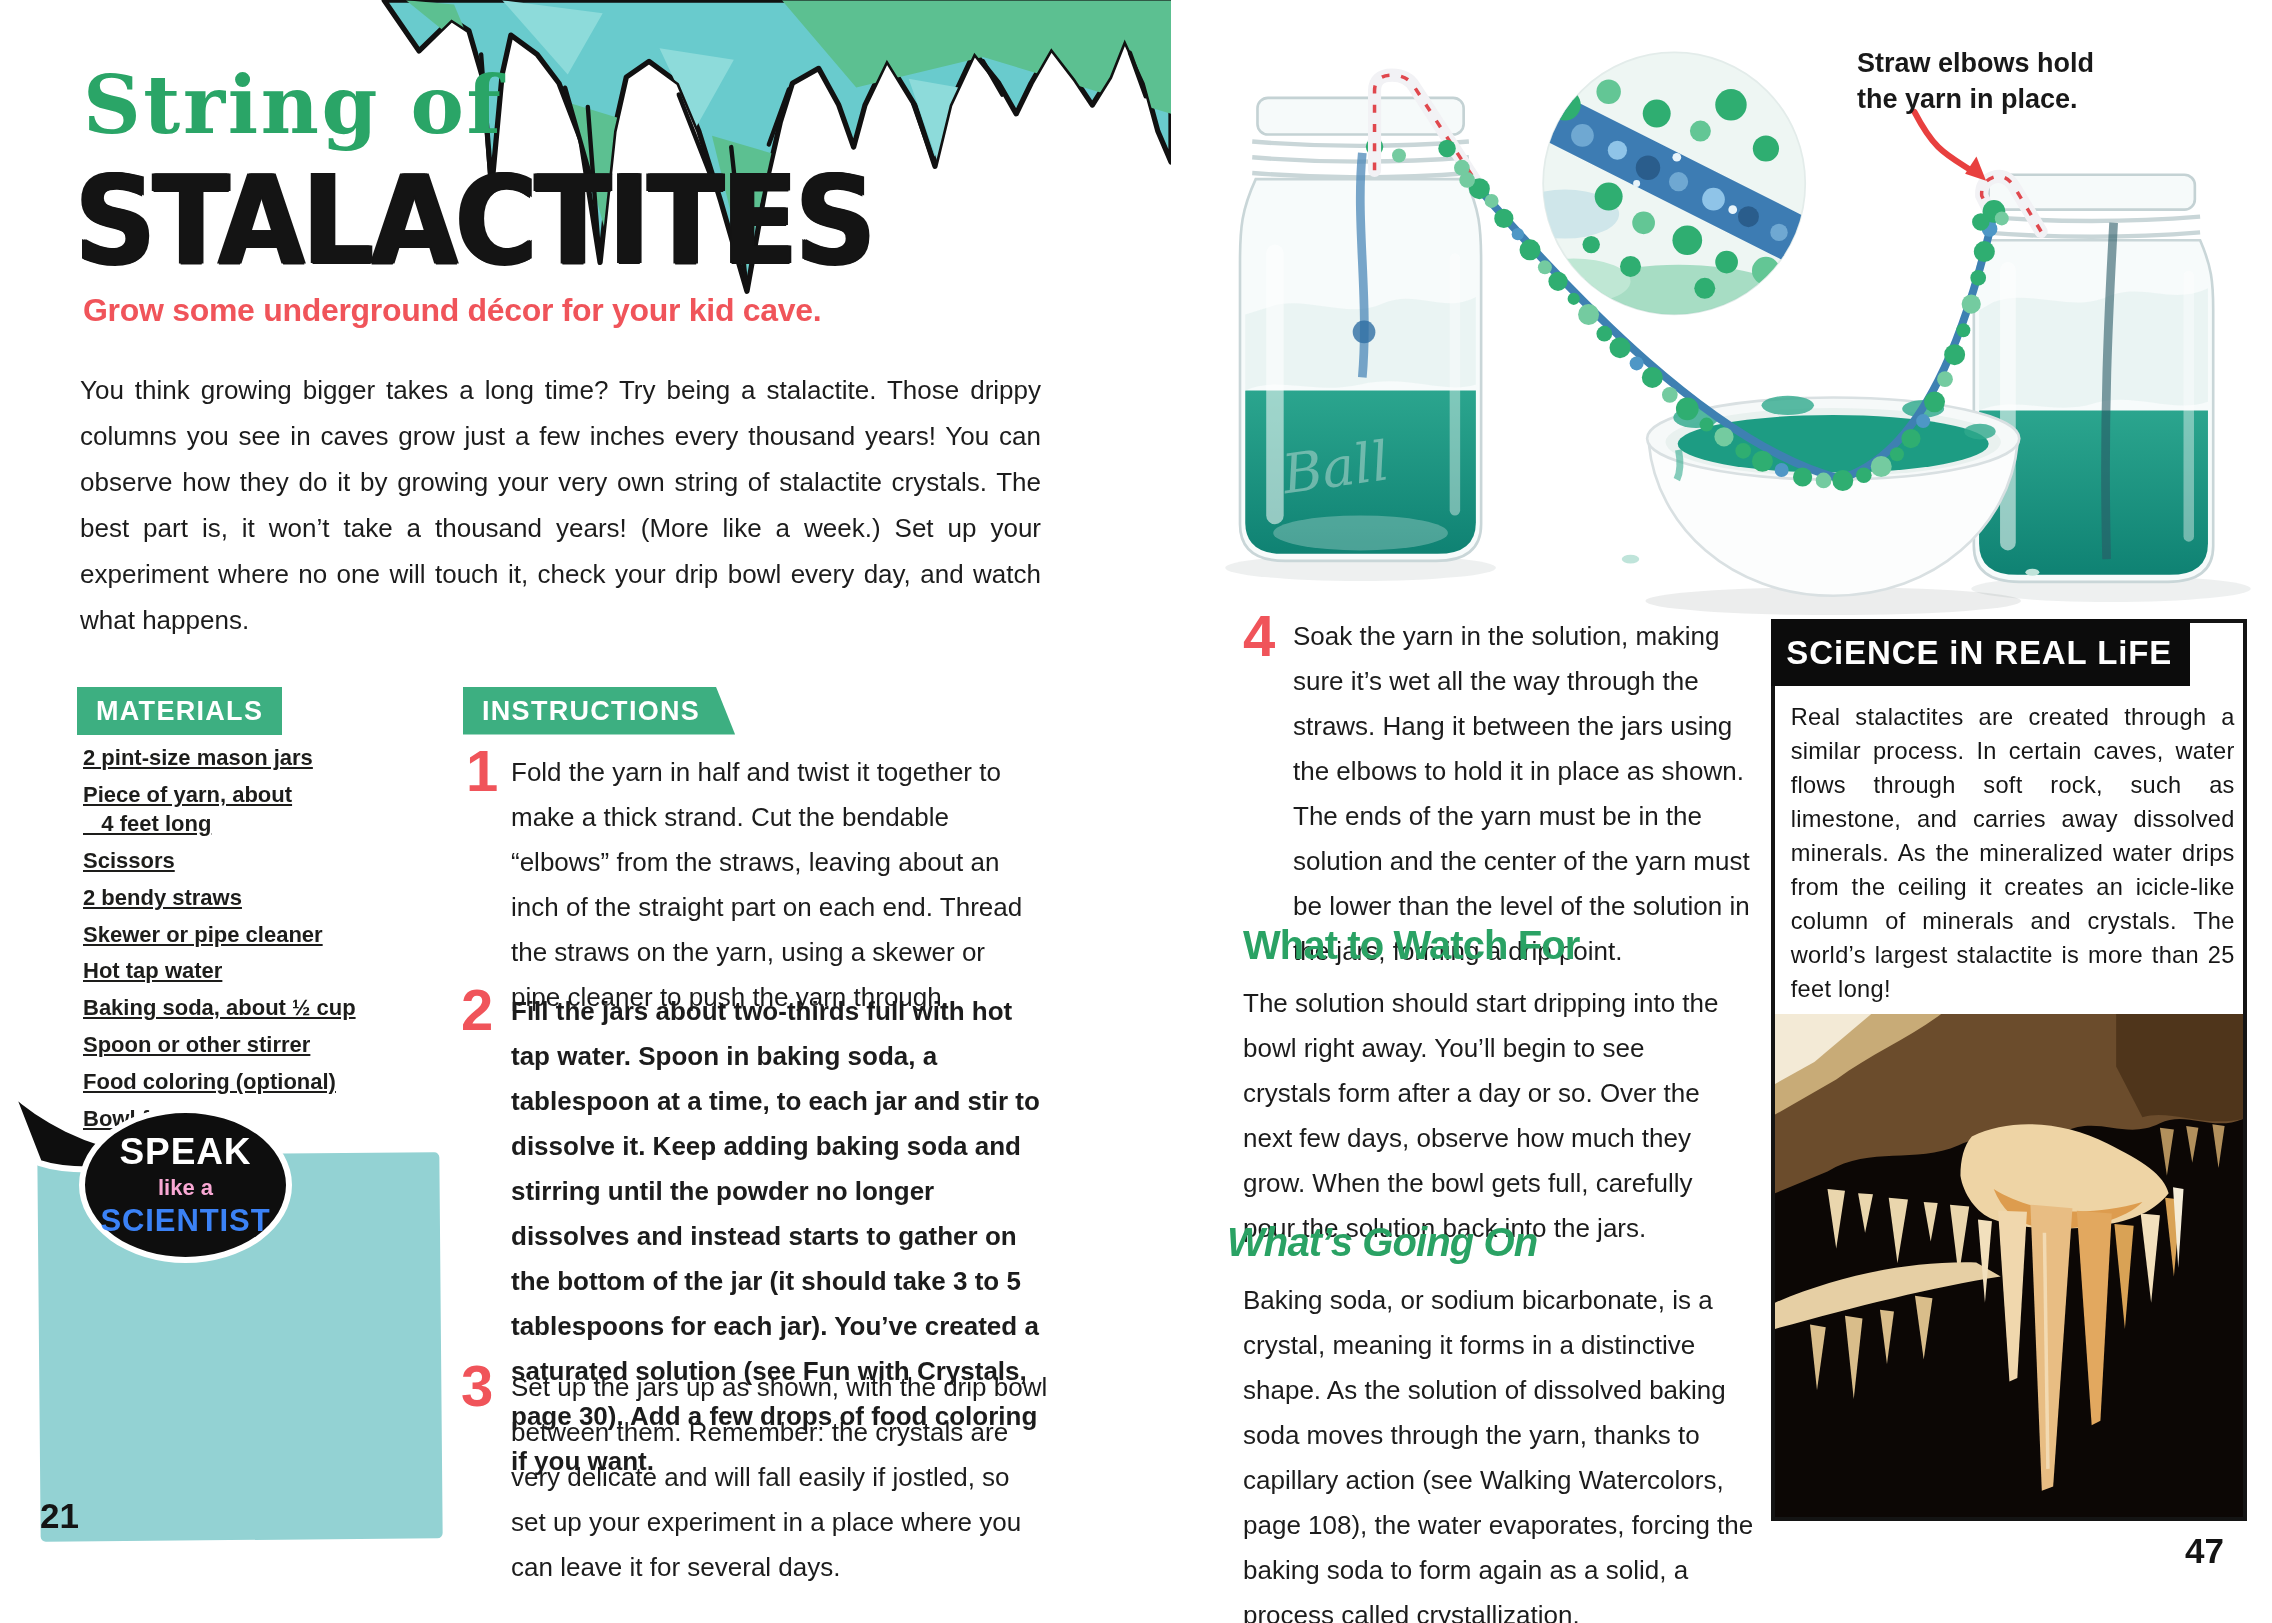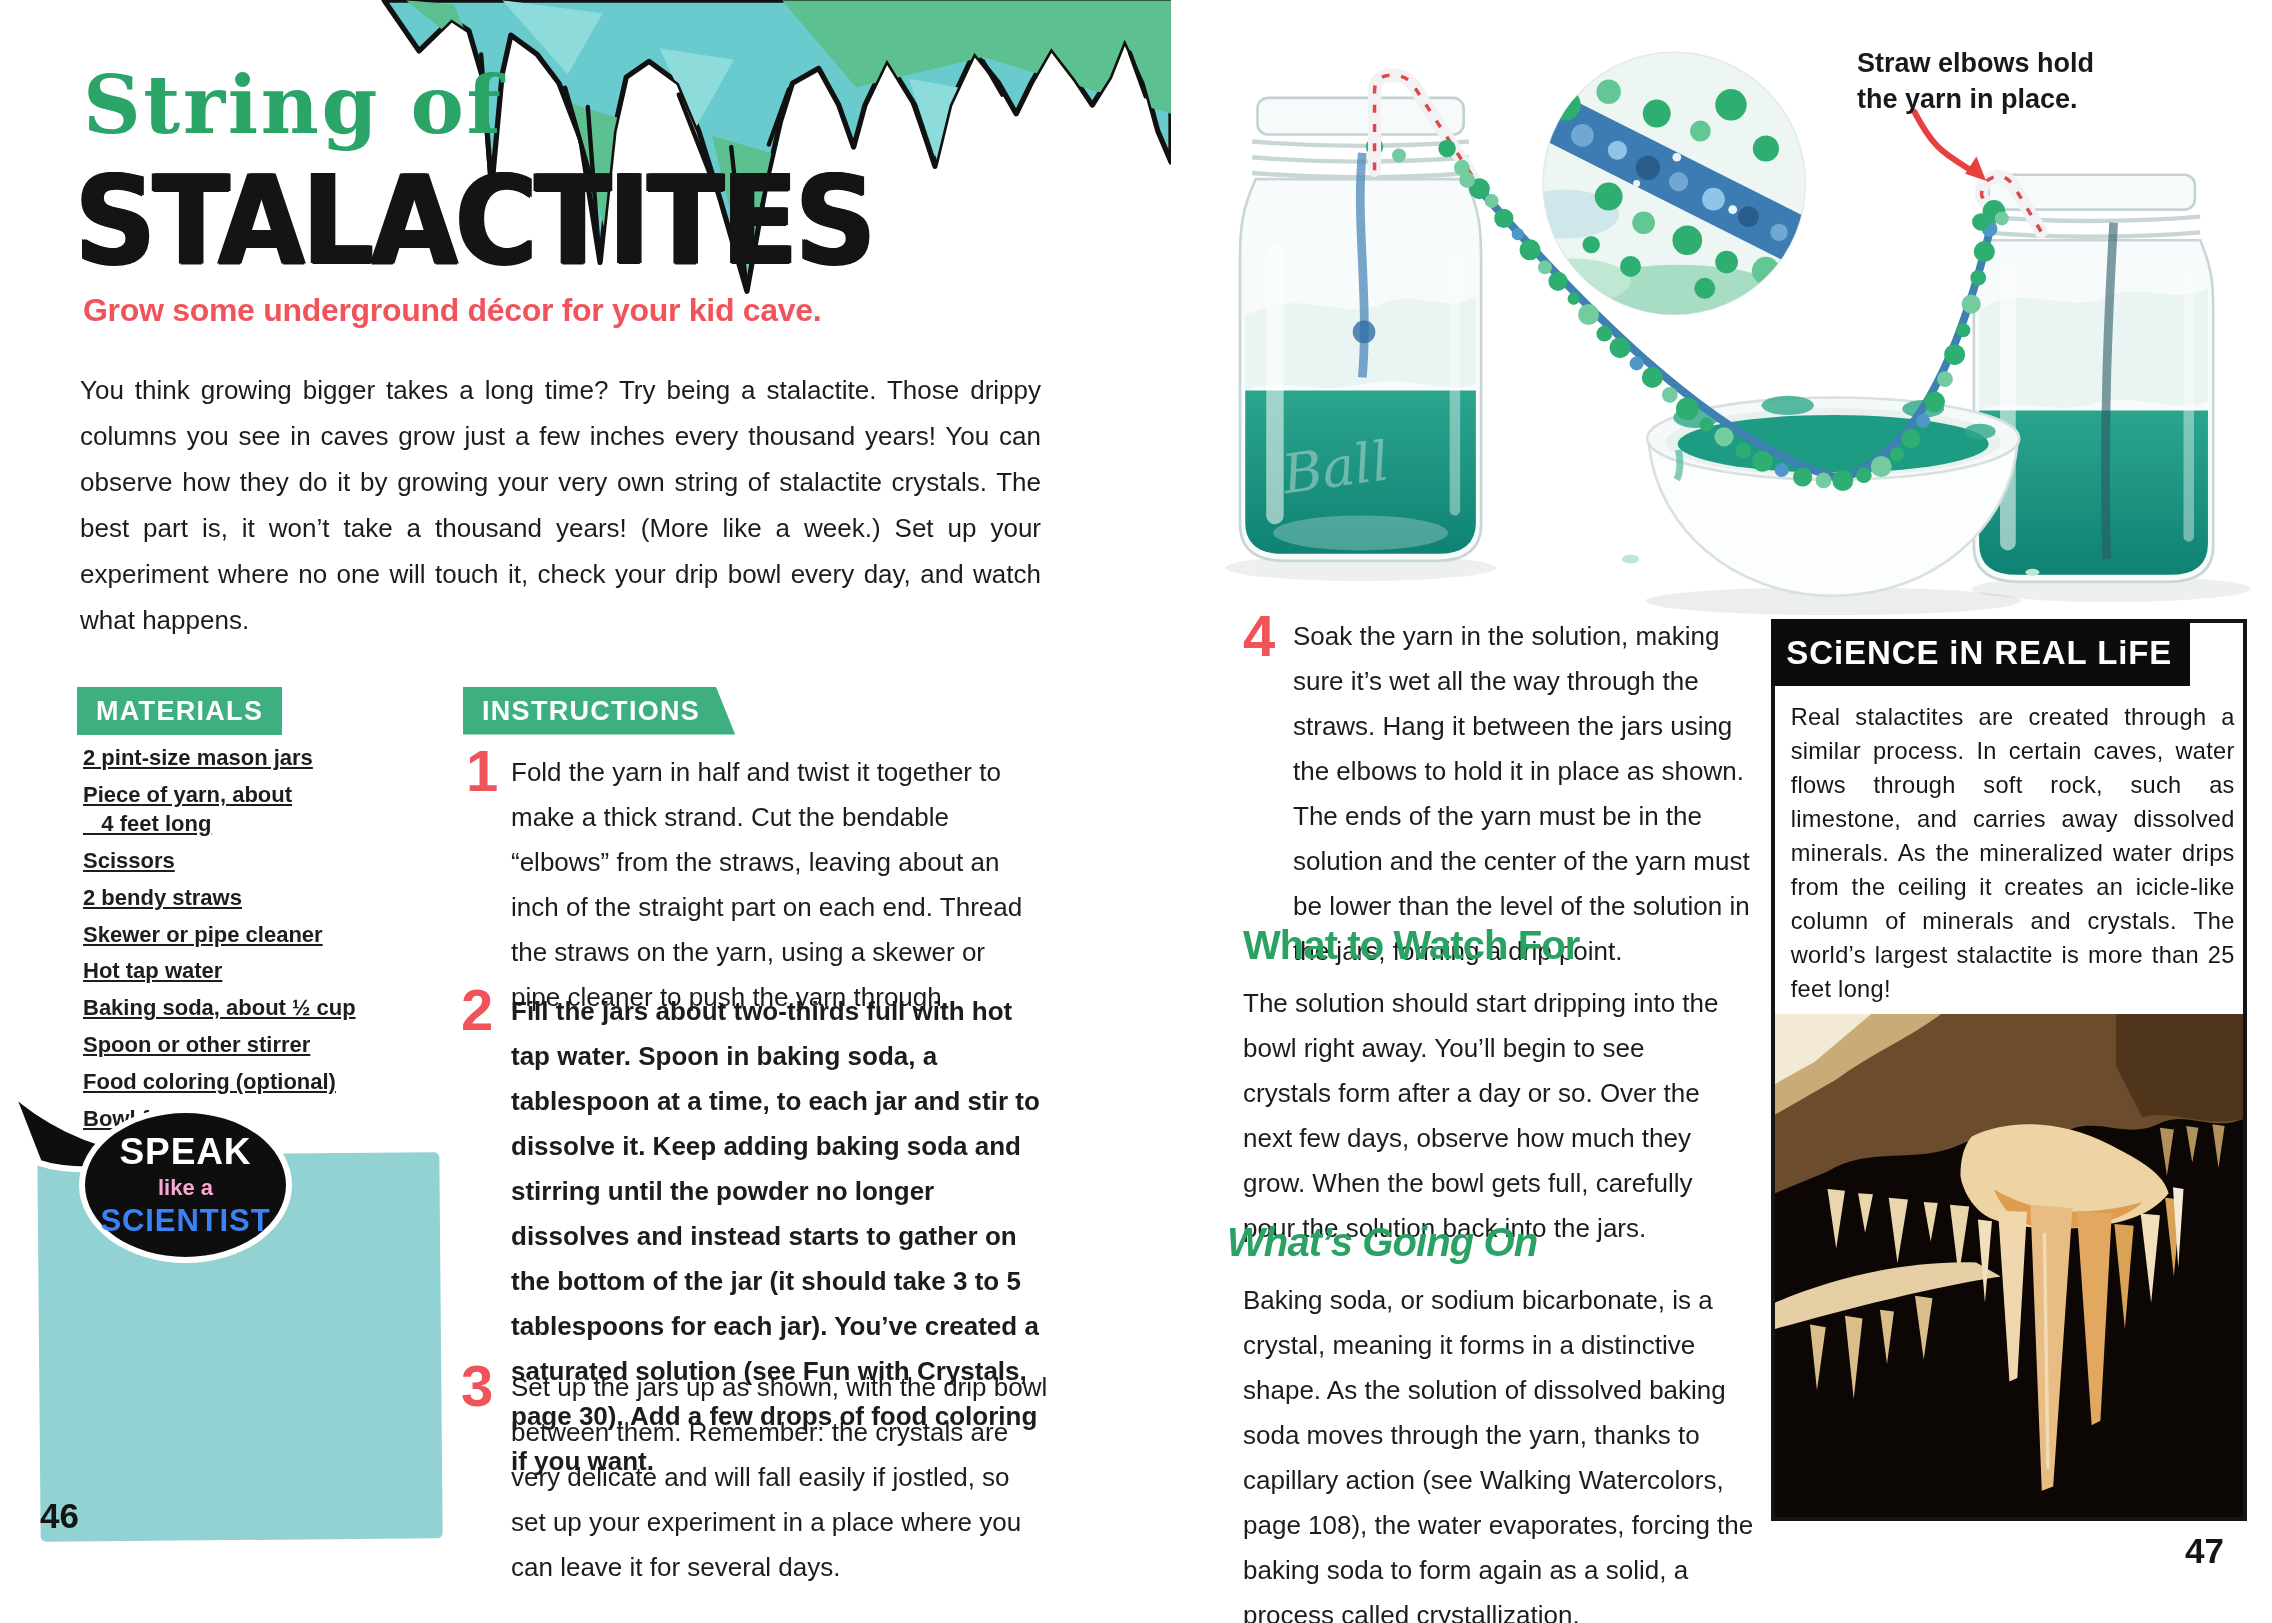--- a/index.html
+++ b/index.html
@@ -137,21 +137,21 @@
     <div class="abs teal-box"></div>
     <svg class="abs bubble-tail" viewBox="0 0 175 105">
       <path d="M162,78 C95,70 40,38 8,8 L40,90 C70,100 120,100 162,92 Z" fill="#0e0e0e" stroke="#ffffff" stroke-width="7" stroke-linejoin="round"></path>
     </svg>
     <div class="abs bubble">
       <div class="bub1">SPEAK</div>
       <div class="bub2">like a</div>
       <div class="bub3">SCIENTIST</div>
     </div>
 
-    <div class="abs pagenum pn-left">46</div>
+    <div class="abs pagenum pn-left">21</div>
   </section>
 
   <section class="pg pg-right">
 
     <svg class="abs photo" viewBox="0 0 1280 720">
       <defs>
         <linearGradient id="liq" x1="0" y1="0" x2="0" y2="1">
           <stop offset="0" stop-color="#2ba58e"></stop>
             <stop offset="1" stop-color="#0f8273"></stop>
         </linearGradient>

